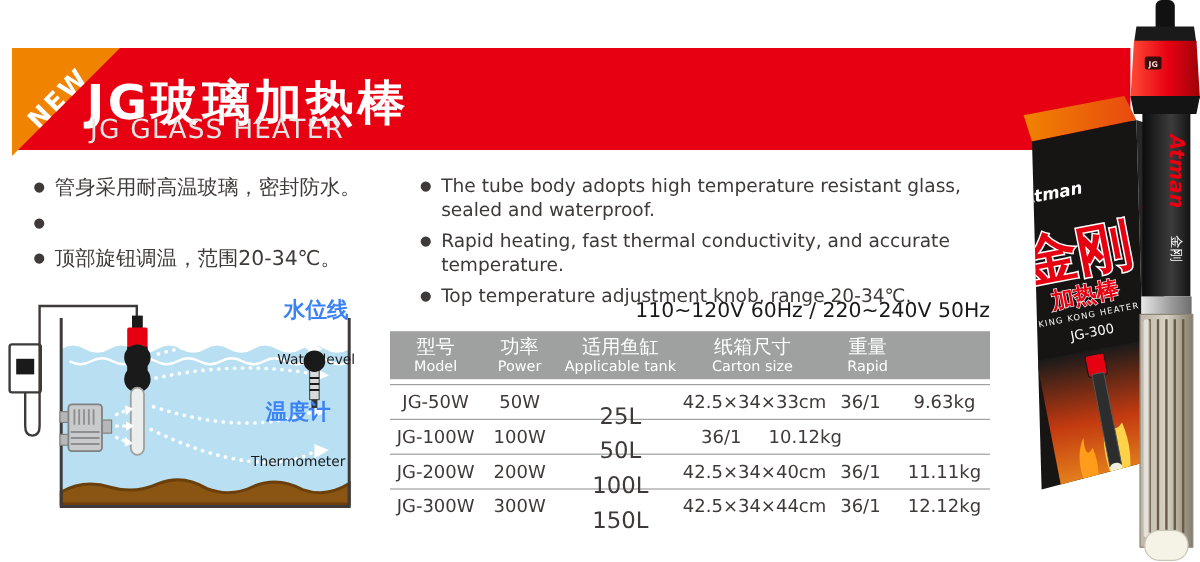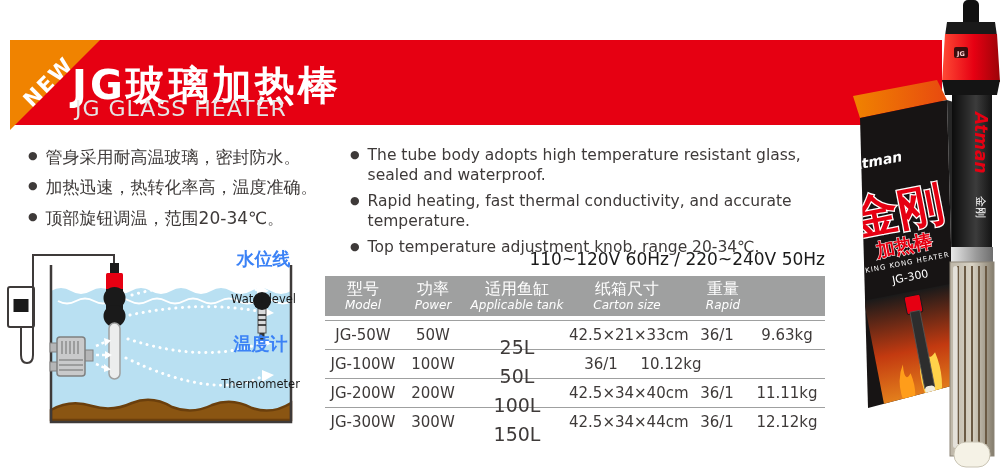--- a/index.html
+++ b/index.html
@@ -28,34 +28,34 @@
   .feature{display:flex; gap:8px; margin-bottom:8px; line-height:1.32;}
   .features-en .feature{margin-bottom:5px;}
   .dot{font-size:11px; line-height:1.9; flex:0 0 auto;}
   .feature .txt{white-space:pre-line;}
   
   .voltage{position:absolute; left:325px; top:249px; width:500px; text-align:right;
            font-size:17px; color:#1a1a1a;}
   .spec-table{position:absolute; left:325px; top:276px; width:500px; z-index:1;}
   .spec-header{display:flex; background:var(--header_gray); color:#fff; text-align:center; padding:3px 0 4px;}
   .hc .cn{font-size:16px; line-height:19px;}
-  .hc .en{font-size:12px; line-height:14px;font-style:italic;}
+  .hc .en{font-size:12px; line-height:14px;}
   .c0{width:76px;text-align:center;} .c1{width:64px;} .c2{width:104px;} .c3{width:116px;} .c4{width:64px;} .c5{width:76px;}
   .spec-body{margin-top:4px;}
   .spec-row{display:flex; align-items:center; height:29px; border-top:1.5px solid var(--header_gray);
             text-align:center; font-size:15px; color:var(--text_dark);}
   .spec-row .cell{display:block;}
   .spec-row .c2{font-size:19px;margin-top:24px;}
   
   .diagram-wrap{position:absolute; left:0; top:243px; width:320px; height:200px; z-index:1;}
   .dlabel{position:absolute; width:115px; text-align:center; z-index:2;}
   .dlabel .cn{font-size:18px; font-weight:bold; color:#3b82f6; line-height:20px;}
   .dlabel .en{font-size:11.5px; color:#1a1a1a; line-height:13px;margin-top:24px;}
   .lab-water{left:206px; top:249px;}
-  .lab-thermo{left:203px; top:334px;}
+  .lab-thermo{left:191px; top:334px;}
   
   .product{position:absolute; left:825px; top:0; width:175px; height:468px; z-index:3;}
 </style>
 </head>
 <body>
 
 <div class="banner">
   <div class="ribbon">
     <span>NEW</span>
   </div>
@@ -63,21 +63,20 @@
   <div class="banner-title-en">JG GLASS HEATER</div>
 </div>
 
 <div class="features features-cn">
   <div class="feature">
     <span class="dot">●</span>
     <span class="txt">管身采用耐高温玻璃，密封防水。</span>
   </div>
   <div class="feature">
     <span class="dot">●</span>
-    <span class="txt">加热迅速，热转化率高，温度准确。</span>
   </div>
   <div class="feature">
     <span class="dot">●</span>
     <span class="txt">顶部旋钮调温，范围20-34℃。</span>
   </div>
 </div>
 
 <div class="features features-en">
   <div class="feature">
     <span class="dot">●</span>
@@ -117,21 +116,21 @@
     <div class="hc c5">
       <div class="cn">重量</div>
       <div class="en">Rapid</div>
     </div>
   </div>
   <div class="spec-body">
     <div class="spec-row">
       <span class="cell c0">JG-50W</span>
       <span class="cell c1">50W</span>
       <span class="cell c2">25L</span>
-      <span class="cell c3">42.5×21×33cm</span>
+      <span class="cell c3">42.5×34×33cm</span>
       <span class="cell c4">36/1</span>
       <span class="cell c5">9.63kg</span>
     </div>
     <div class="spec-row">
       <span class="cell c0">JG-100W</span>
       <span class="cell c1">100W</span>
       <span class="cell c2">50L</span>
       <span class="cell c4">36/1</span>
       <span class="cell c5">10.12kg</span>
     </div>

